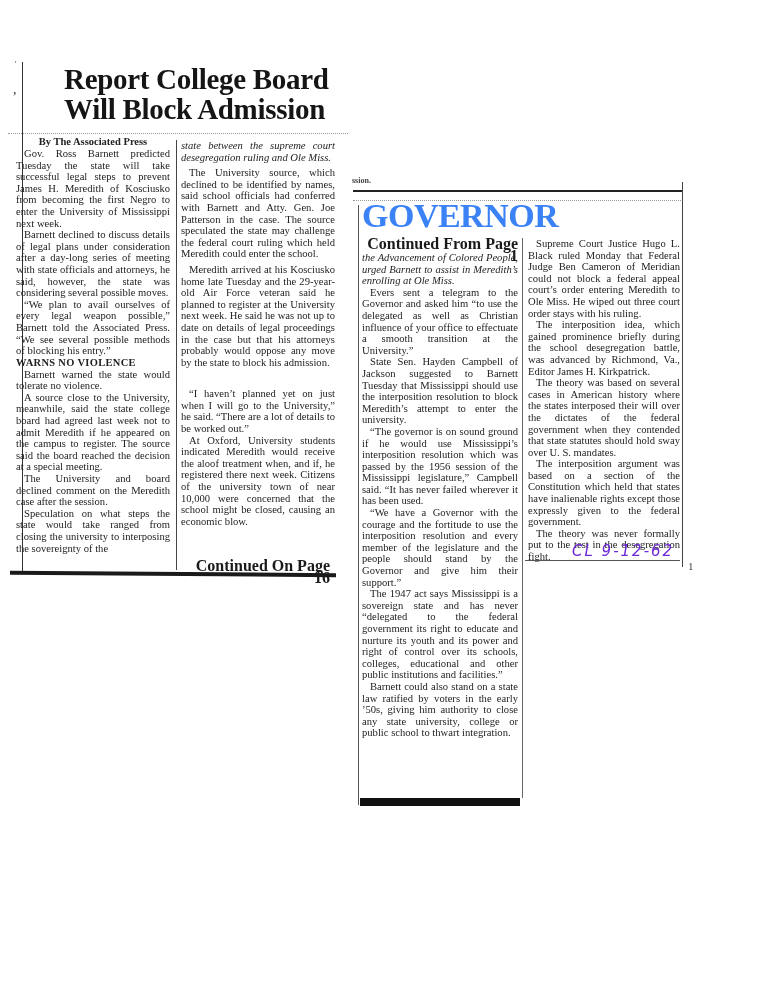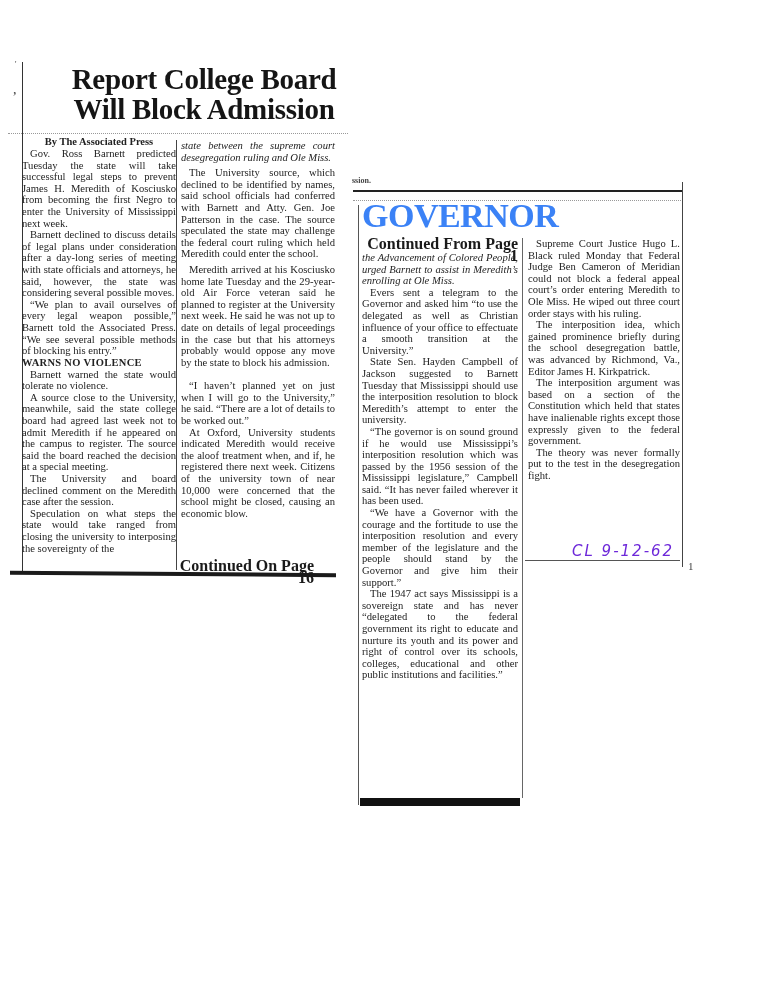--- a/index.html
+++ b/index.html
@@ -1,19 +1,19 @@
 <!DOCTYPE html>
 <html><head>
   <meta charset="utf-8">
   <style>
     html, body { margin: 0; padding: 0; background: #ffffff; }
     body { width: 763px; height: 990px; position: relative; overflow: hidden;
            font-family: "DejaVu Serif", "Liberation Serif", serif; color: #1a1a1a; }
     .abs { position: absolute; }
-    .headline { font-family: "Liberation Serif", serif; font-weight: bold; font-size: 29px; line-height: 30px; color: #151515; letter-spacing: -0.3px; text-align: center; }
+    .headline { font-family: "Liberation Serif", serif; font-weight: bold; font-size: 29px; line-height: 30px; color: #151515; letter-spacing: -0.3px; }
     .col { font-family: "Liberation Serif", serif; font-size: 10.6px; line-height: 11.6px; text-align: justify; color: #222; }
     .col p { margin: 0; text-indent: 8px; }
     .col p.noind { text-indent: 0; font-style: italic; }
     .subhead { font-family: "Liberation Serif", serif; font-weight: bold; font-size: 10.5px; text-align: left; line-height: 12px; letter-spacing: 0.3px; }
     .byline { font-family: "Liberation Serif", serif; font-weight: bold; font-size: 10.5px; text-align: center; line-height: 12px; }
     .cont { font-family: "Liberation Serif", serif; font-weight: bold; font-size: 16px; text-align: right; line-height: 12px; }
     .vline { position: absolute; width: 1px; background: #333; }
     .hline { position: absolute; height: 1px; background: #555; }
     .dotted { position: absolute; height: 0; border-top: 1px dotted #999; }
     .thick { position: absolute; height: 5px; background: #111; }
@@ -28,43 +28,43 @@
 <div class="abs tiny" style="left:13px; top:82px; font-size:14px;">,</div>
 <div class="vline" style="left:22px; top:62px; height:512px;"></div>
 
 <div class="abs headline" style="left:64px; top:64px; width:280px;">
   <div>Report College Board</div>
   <div>Will Block Admission</div>
 </div>
 
 <div class="dotted" style="left:8px; top:133px; width:340px;"></div>
 
-<div class="abs col" style="left:22px; top:136px; width:154px;">
+<div class="abs col" style="left:16px; top:136px; width:154px;">
   <div class="byline">By The Associated Press</div>
   <p>Gov. Ross Barnett predicted Tuesday the state will take successful legal steps to prevent James H. Meredith of Kosciusko from becoming the first Negro to enter the University of Mississippi next week.</p>
   <p>Barnett declined to discuss details of legal plans under consideration after a day-long series of meeting with state officials and attorneys, he said, however, the state was considering several possible moves.</p>
   <p>“We plan to avail ourselves of every legal weapon possible,” Barnett told the Associated Press. “We see several possible methods of blocking his entry.”</p>
   <div class="subhead">WARNS NO VIOLENCE</div>
   <p>Barnett warned the state would tolerate no violence.</p>
   <p>A source close to the University, meanwhile, said the state college board had agreed last week not to admit Meredith if he appeared on the campus to register. The source said the board reached the decision at a special meeting.</p>
   <p>The University and board declined comment on the Meredith case after the session.</p>
   <p>Speculation on what steps the state would take ranged from closing the university to interposing the sovereignty of the</p>
 </div>
 
 <div class="vline" style="left:176px; top:140px; height:430px; background:#444;"></div>
 
 <div class="abs col" style="left:181px; top:140px; width:154px;">
   <p class="noind">state between the supreme court desegregation ruling and Ole Miss.</p>
   <p style="margin-top:4px;">The University source, which declined to be identified by names, said school officials had conferred with Barnett and Atty. Gen. Joe Patterson in the case. The source speculated the state may challenge the federal court ruling which held Meredith could enter the school.</p>
   <p style="margin-top:4px;">Meredith arrived at his Kosciusko home late Tuesday and the 29-year-old Air Force veteran said he planned to register at the University next week. He said he was not up to date on details of legal proceedings in the case but that his attorneys probably would oppose any move by the state to block his admission.</p>
-  <p style="margin-top:12px;">“I haven’t planned yet on just when I will go to the University,” he said. “There are a lot of details to be worked out.”</p>
+  <p style="margin-top:20px;">“I haven’t planned yet on just when I will go to the University,” he said. “There are a lot of details to be worked out.”</p>
   <p>At Oxford, University students indicated Meredith would receive the aloof treatment when, and if, he registered there next week. Citizens of the university town of near 10,000 were concerned that the school might be closed, causing an economic blow.</p>
 </div>
 
-<div class="abs cont" style="left:164px; top:560px; width:150px;">Continued On Page 16</div>
+<div class="abs cont" style="left:180px; top:560px; width:150px;">Continued On Page 16</div>
 
 <div class="thick" style="left:10px; top:572px; width:326px; height:4px; transform:rotate(0.4deg); background:#1a1a1a;"></div>
 
 <div class="abs tiny" style="left:352px; top:176px; font-weight:bold;">ssion.</div>
 <div class="hline" style="left:353px; top:190px; width:330px; height:2px; background:#222;"></div>
 <div class="dotted" style="left:353px; top:200px; width:330px;"></div>
 <div class="vline" style="left:682px; top:182px; height:385px; background:#444;"></div>
 <div class="vline" style="left:358px; top:205px; height:600px; background:#555;"></div>
 
 <div class="abs gov-title" style="left:362px; top:198px;">GOVERNOR</div>
@@ -72,26 +72,28 @@
 <div class="abs cont" style="left:362px; top:238px; width:156px;">Continued From Page 1</div>
 <div class="vline" style="left:522px; top:238px; height:560px; background:#666;"></div>
 
 <div class="abs col" style="left:362px; top:252px; width:156px;">
   <p class="noind">the Advancement of Colored People, urged Barnett to assist in Meredith’s enrolling at Ole Miss.</p>
   <p>Evers sent a telegram to the Governor and asked him “to use the delegated as well as Christian influence of your office to effectuate a smooth transition at the University.”</p>
   <p>State Sen. Hayden Campbell of Jackson suggested to Barnett Tuesday that Mississippi should use the interposition resolution to block Meredith’s attempt to enter the university.</p>
   <p>“The governor is on sound ground if he would use Mississippi’s interposition resolution which was passed by the 1956 session of the Mississippi legislature,” Campbell said. “It has never failed wherever it has been used.</p>
   <p>“We have a Governor with the courage and the fortitude to use the interposition resolution and every member of the legislature and the people should stand by the Governor and give him their support.”</p>
   <p>The 1947 act says Mississippi is a sovereign state and has never “delegated to the federal government its right to educate and nurture its youth and its power and right of control over its schools, colleges, educational and other public institutions and facilities.”</p>
+  <p>Barnett could also stand on a state law ratified by voters in the early ’50s, giving him authority to close any state university, college or public school to thwart integration.</p>
 </div>
 
 <div class="thick" style="left:360px; top:798px; width:160px; height:8px; background:#111;"></div>
 
 <div class="abs col" style="left:528px; top:238px; width:152px;">
   <p>Supreme Court Justice Hugo L. Black ruled Monday that Federal Judge Ben Cameron of Meridian could not block a federal appeal court’s order entering Meredith to Ole Miss. He wiped out three court order stays with his ruling.</p>
   <p>The interposition idea, which gained prominence briefly during the school desegregation battle, was advanced by Richmond, Va., Editor James H. Kirkpatrick.</p>
+  <p>The theory was based on several cases in American history where the states interposed their will over the dictates of the federal government when they contended that state statutes should hold sway over U. S. mandates.</p>
   <p>The interposition argument was based on a section of the Constitution which held that states have inalienable rights except those expressly given to the federal government.</p>
   <p>The theory was never formally put to the test in the desegregation fight.</p>
 </div>
 
 <div class="abs handwrite" style="left:572px; top:542px;">CL 9-12-62</div>
 <div class="hline" style="left:525px; top:560px; width:155px; background:#555;"></div>
 <div class="abs tiny" style="left:688px; top:560px; font-size:11px;">1</div>
 
 </body></html>

